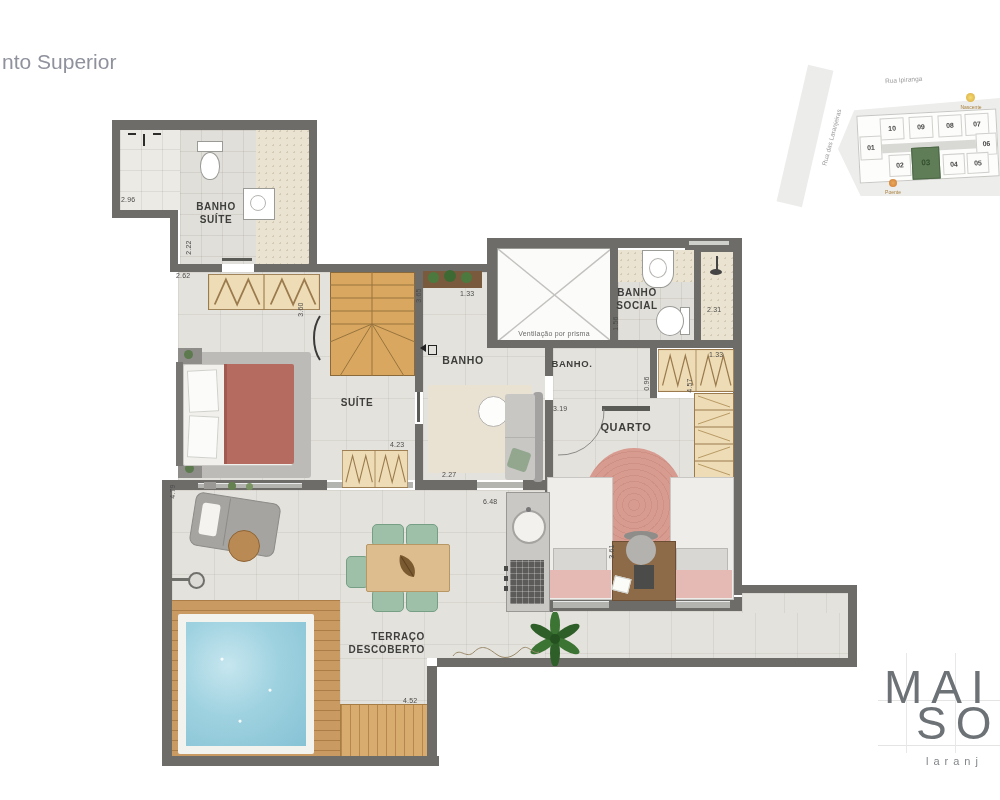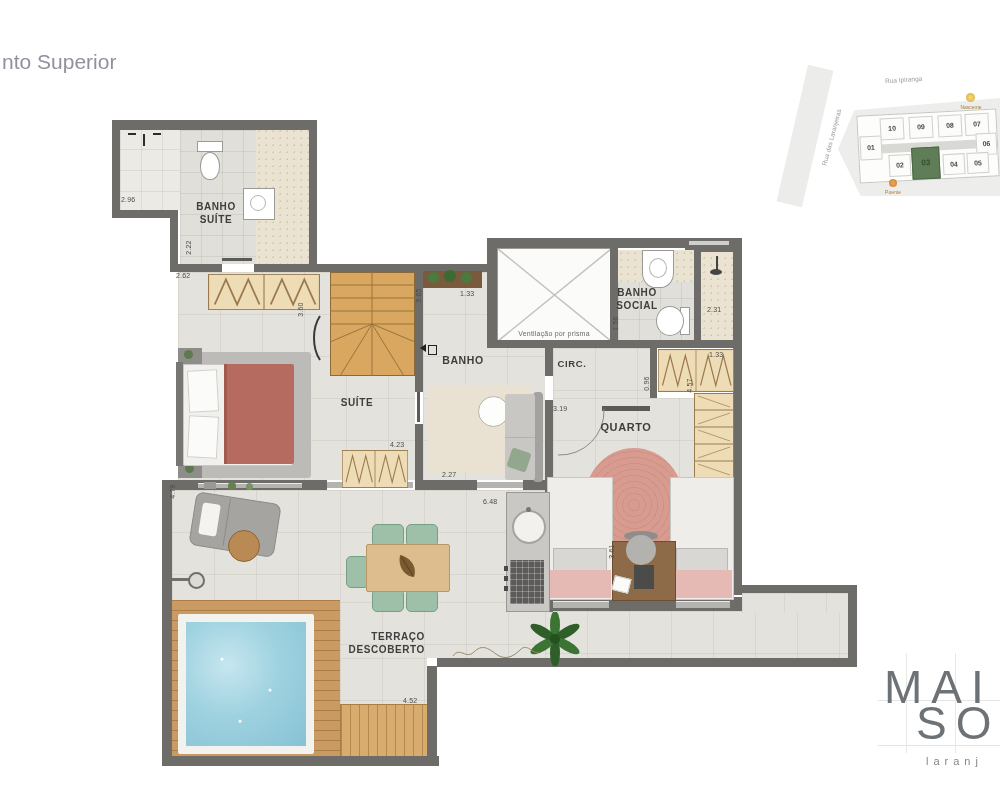--- a/index.html
+++ b/index.html
@@ -305,21 +305,21 @@
     </svg>
   </div>
 
   <div class="room-label" style="left:180px;top:200px;width:72px;">BANHO
 SUÍTE</div>
   <div class="room-label" style="left:335px;top:396px;width:44px;">SUÍTE</div>
   <div class="room-label" style="left:441px;top:354px;width:44px;font-size:10.5px;">BANHO</div>
   <div class="room-label" style="left:499px;top:329px;width:110px;font-weight:normal;font-size:7px;color:#6b6b69;letter-spacing:.2px;">Ventilação por prisma</div>
   <div class="room-label" style="left:606px;top:286px;width:62px;">BANHO
 SOCIAL</div>
-  <div class="room-label" style="left:550px;top:358px;width:44px;font-size:9.5px;">CIRC.</div>
+  <div class="room-label" style="left:550px;top:358px;width:44px;font-size:9.5px;">BANHO.</div>
   <div class="room-label" style="left:596px;top:420px;width:60px;font-size:11px;">QUARTO</div>
   <div class="room-label" style="left:325px;top:630px;width:100px;text-align:right;">TERRAÇO
 DESCOBERTO</div>
 
   <div class="meas" style="left:121px;top:196px;">2.96</div>
   <div class="meas vert" style="left:181px;top:244px;">2.22</div>
   <div class="meas" style="left:176px;top:272px;">2.62</div>
   <div class="meas vert" style="left:293px;top:306px;">3.60</div>
   <div class="meas" style="left:390px;top:441px;">4.23</div>
   <div class="meas vert" style="left:411px;top:292px;">3.65</div>

